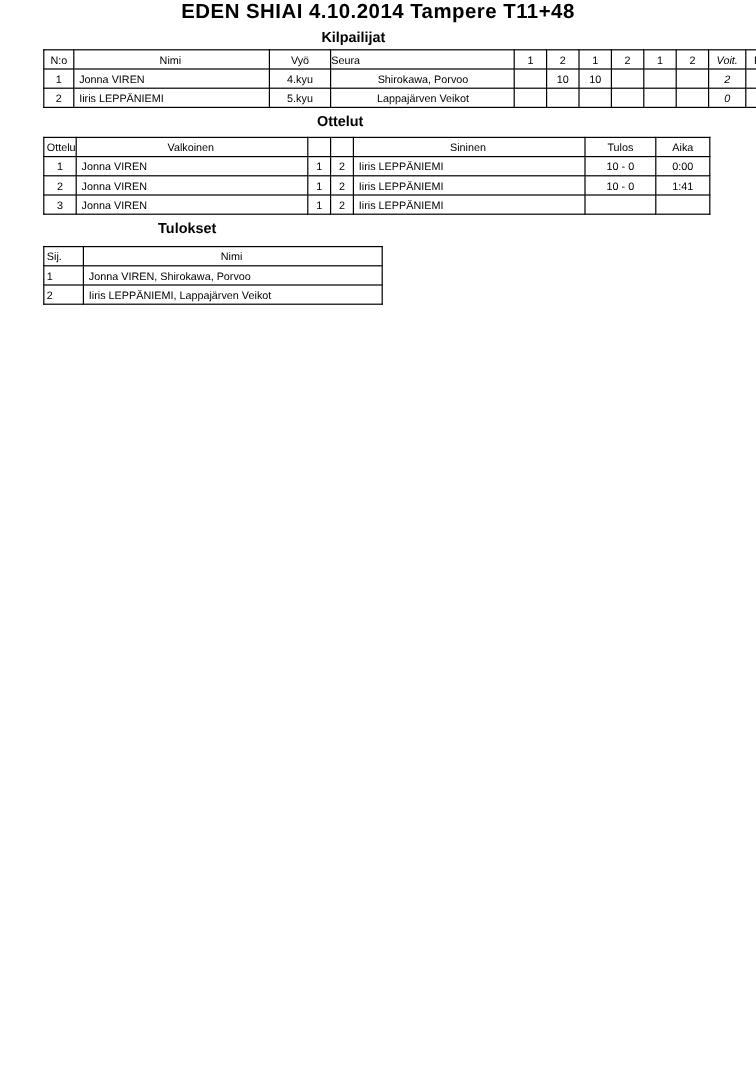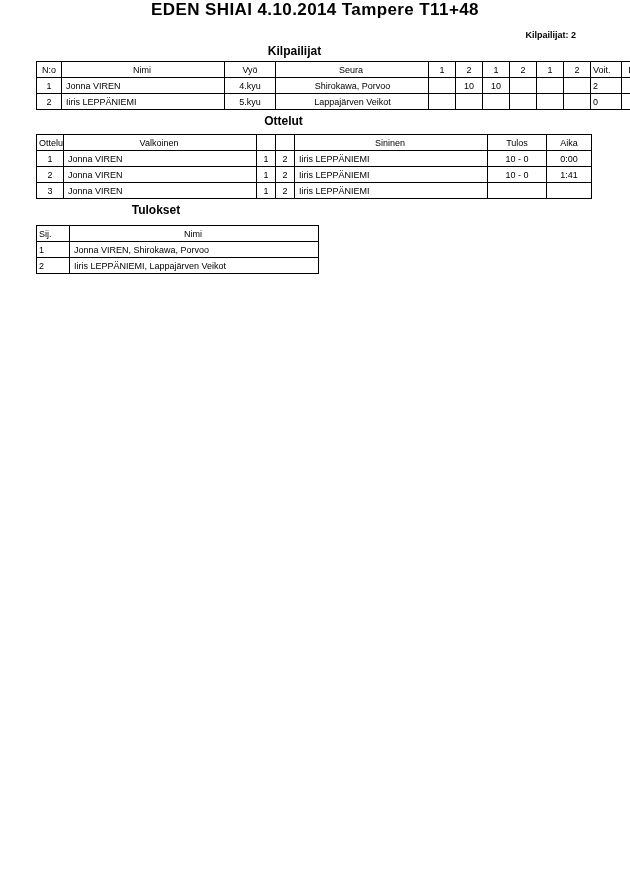--- a/index.html
+++ b/index.html
@@ -62,25 +62,25 @@
   
   .competitors {
     width: 544px;
     table-layout: fixed;
   }
   .competitors .c-no    { width: 20px;  text-align: center; }
   .competitors .c-name  { width: 160px; text-align: left; padding-left: 4px; }
   .competitors .c-belt  { width: 46px;  text-align: center; }
   .competitors .c-club  { width: 150px; text-align: center; padding-left: 3px; }
   .competitors .c-pt    { width: 22px;  text-align: center; }
-  .competitors .c-voit  { width: 26px;  text-align: left; }
+  .competitors .c-voit  { width: 26px;  text-align: center; font-style: italic; }
   .competitors .c-pist  { width: 26px;  text-align: center; }
   .competitors thead td, .competitors thead th { text-align: center; }
   .competitors thead .c-name { text-align: center; padding-left: 0; }
-  .competitors thead .c-club { text-align: center; padding-left: 0; margin-top: 48px; }
+  .competitors thead .c-club { text-align: left; padding-left: 0; margin-top: 48px; }
 
   
   .matches {
     width: 531px;
     table-layout: fixed;
   }
   .matches .m-no     { width: 22px;  text-align: center; }
   .matches .m-white   { width: 190px; text-align: left; padding-left: 4px; }
   .matches .m-s1      { width: 14px;  text-align: center; }
   .matches .m-s2      { width: 14px;  text-align: center; }
@@ -107,21 +107,20 @@
   .results-title { text-align: center; width: 312px; margin-left: 0; }
   .block-results { margin-left: 36px; margin-top: 8px; }
 </style>
 </head>
 <body>
 
 <div class="page">
 
   <div class="doc-title">EDEN SHIAI  4.10.2014  Tampere   T11+48</div>
 
-  <div class="count-line">Kilpailijat: 2</div>
 
   <div class="competitors-title section-title">Kilpailijat</div>
 
   <div class="block-competitors">
     <table class="competitors">
       <thead>
         <tr>
           <th class="c-no">N:o</th>
           <th class="c-name">Nimi</th>
           <th class="c-belt">Vyö</th>

